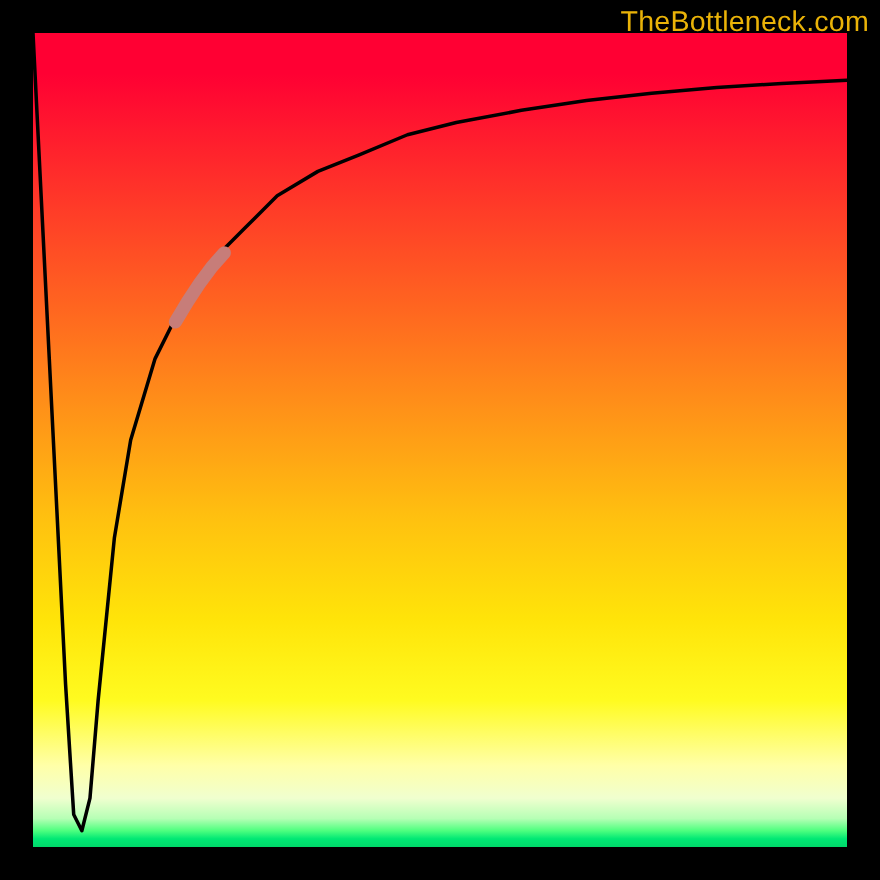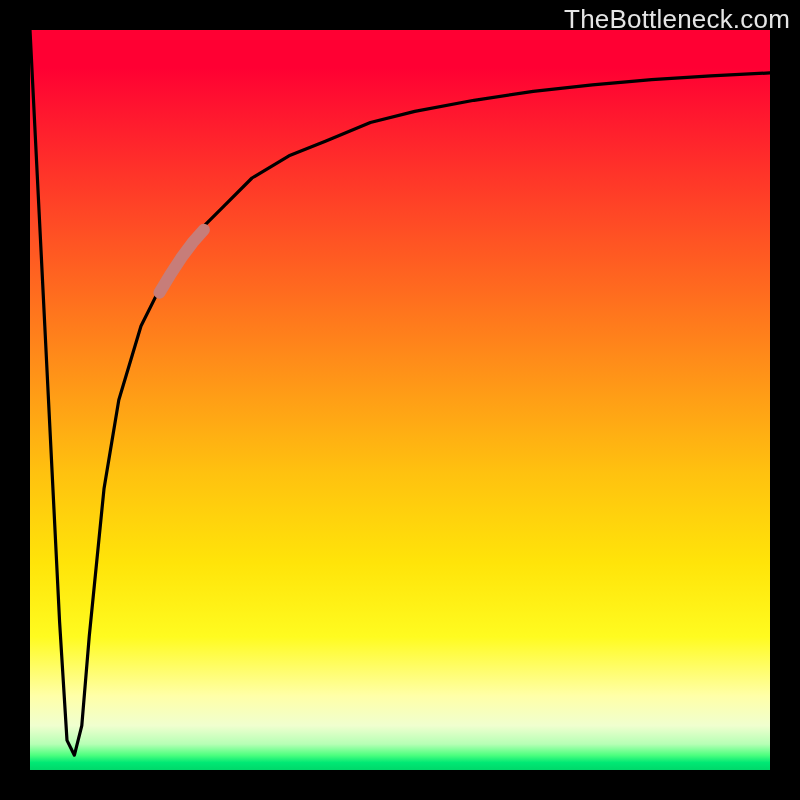--- a/index.html
+++ b/index.html
@@ -41,21 +41,21 @@
       #00e874 99%,
       #00d86a 100%
     );
   }
   .watermark {
     position: absolute;
     top: 4px;
     right: 10px;
     font-size: 26px;
     font-weight: 500;
-    color: #e5e5e5;
+    color: #eab308;
     letter-spacing: 0.2px;
     user-select: none;
   }
   svg.curve {
     position: absolute;
     left: 0; top: 0;
     width: 740px; height: 740px;
     overflow: visible;
   }
 </style>

